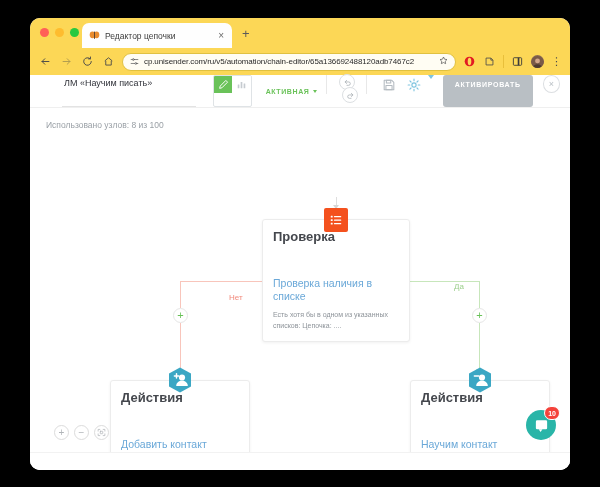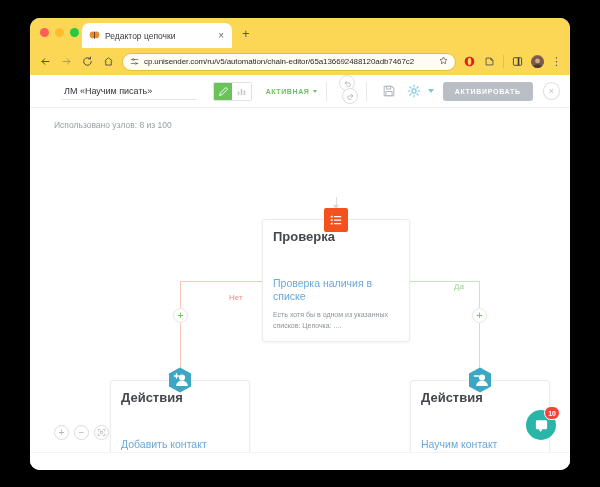--- a/index.html
+++ b/index.html
@@ -133,21 +133,20 @@
   .app {
     position: absolute;
     top: 57px; left: 0; right: 0; bottom: 0;
     background: #ffffff;
   }
 
   .toolbar {
     height: 33px;
     border-bottom: 1px solid #efefef;
     display: flex;
-    align-items: center;
     padding: 0 10px;
     gap: 0;
   }
   .chain-name {
     font-size: 9px;
     color: #33353c;
     border-bottom: 1px solid #e3e3e3;
     padding: 3px 4px 3px 2px;
     width: 140px;
     margin-left: 22px;
@@ -232,21 +231,21 @@
     border: 1px solid #dcdfe2;
     display: flex; align-items: center; justify-content: center;
     margin-left: 10px;
     color: #b8bfc4;
     font-size: 9px;
   }
 
   .usage {
     font-size: 8.5px;
     color: #9aa0a6;
-    padding: 12px 0 0 24px;
+    padding: 12px 0 0 16px;
   }
 
   
   .canvas {
     position: absolute;
     top: 68px; left: 0; right: 0; bottom: 0;
   }
 
   .card {
     position: absolute;

